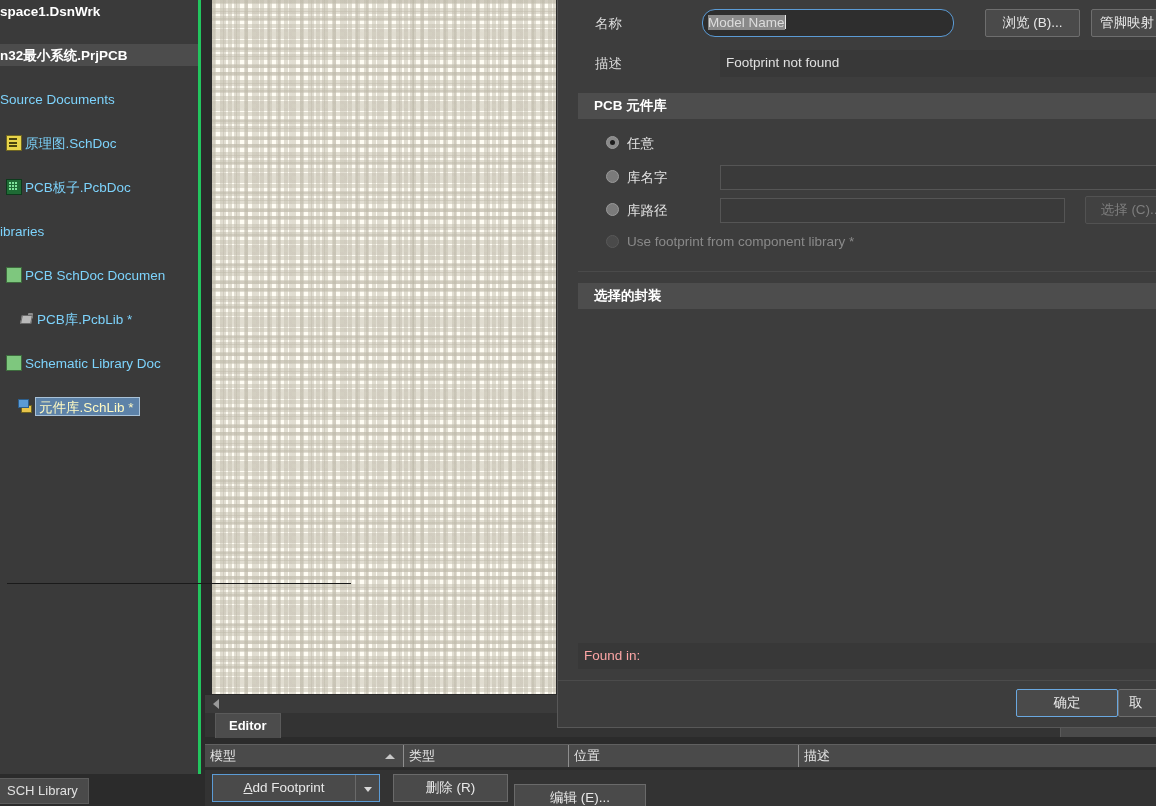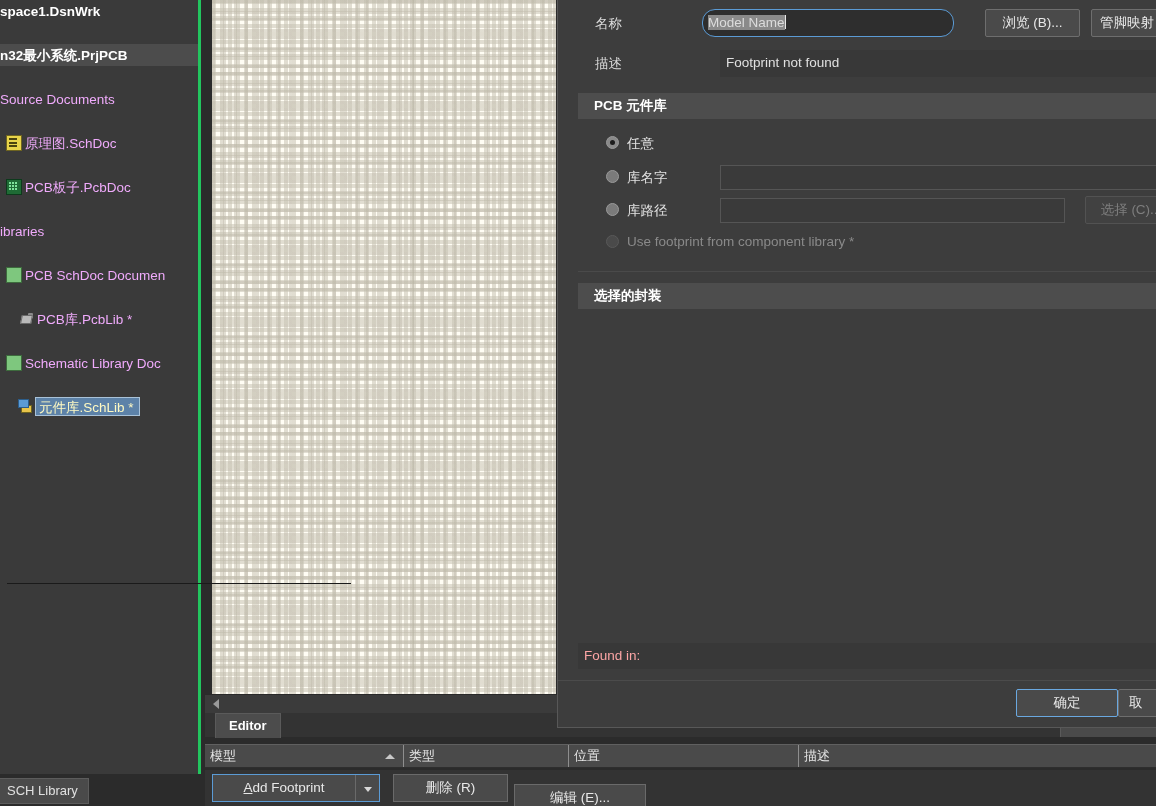--- a/index.html
+++ b/index.html
@@ -9,21 +9,21 @@
     font-family:"Liberation Sans","DejaVu Sans",sans-serif;
     font-size:13px;color:#d6d6d6;
     -webkit-font-smoothing:antialiased;
   }
   #root{position:relative;width:1156px;height:806px;}
 
   
   .proj-panel{position:absolute;left:0;top:0;width:198px;height:774px;background:#3a3a3a;border-right:3px solid #22c55e;text-decoration:underline;}
   .proj-inner{position:absolute;left:0;top:0;right:0;bottom:0;background:#3a3a3a;}
   .tree-row{position:relative;height:22px;line-height:22px;white-space:nowrap;overflow:hidden;padding-left:0;}
-  .tree-row .lbl{font-size:13.5px;color:#f0abfc;vertical-align:middle;}
+  .tree-row .lbl{font-size:13.5px;color:#7dd3fc;vertical-align:middle;}
   .tree-row.bold .lbl{font-weight:bold;color:#ffffff;}
   .tree-row.hl{background:#4c4c4c;}
   .tree-row .sel{display:inline-block;background:#5d82a8;border:1px solid #a9c2d8;padding:0 5px 0 3px;height:19px;line-height:18px;margin-top:1px;vertical-align:middle;box-sizing:border-box;}
   .tree-row .sel .lbl{color:#fef9c3;}
   .ico{display:inline-block;width:14px;height:14px;vertical-align:middle;position:relative;margin-right:3px;margin-left:2px;top:-1px;}
   .ico-sch{background:#e8d44a;border:1px solid #6e6420;}
   .ico-sch:after{content:"";position:absolute;left:2px;top:2px;width:8px;height:2px;background:#4a4410;box-shadow:0 4px 0 #4a4410,0 7px 0 #4a4410;}
   .ico-pcb{background:#1f6b35;border:1px solid #0d3a1c;}
   .ico-pcb:after{content:"";position:absolute;left:2px;top:2px;width:2px;height:2px;background:#7ee39a;box-shadow:3px 0 0 #7ee39a,6px 0 0 #7ee39a,0 3px 0 #7ee39a,3px 3px 0 #7ee39a,6px 3px 0 #7ee39a,0 6px 0 #7ee39a,3px 6px 0 #7ee39a,6px 6px 0 #7ee39a;}
   .ico-folder{background:#7ec77e;border:1px solid #3d6b3d;}

